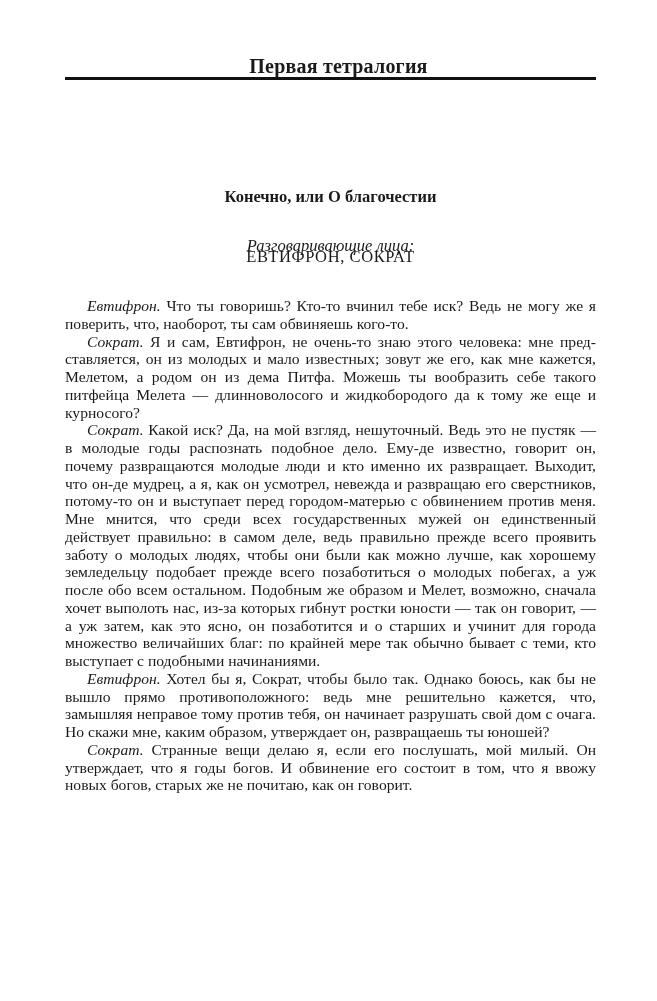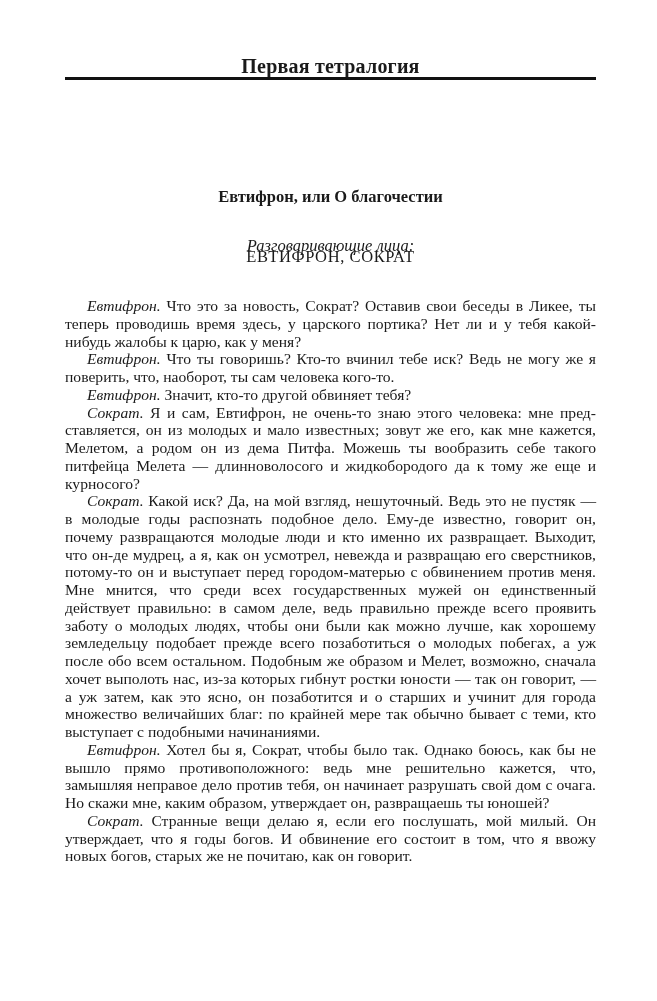--- a/index.html
+++ b/index.html
@@ -17,21 +17,21 @@
     }
     .page {
       position: absolute;
       left: 65px;
       top: 0;
       width: 531px;
     }
     .running-head {
       position: absolute;
       top: 56px;
-      left: 0;
+      left: 8px;
       width: 531px;
       text-align: center;
       font-weight: bold;
       font-size: 20px;
       letter-spacing: 0.2px;
       line-height: 20px;
     }
     .head-rule {
       position: absolute;
       top: 77px;
@@ -88,26 +88,24 @@
       font-style: italic;
     }
   </style>
 </head>
 <body>
 
 <div class="page">
   <div class="running-head">Первая тетралогия</div>
   <div class="head-rule"></div>
 
-  <div class="work-title">Евтифрон, или О благочестии</div>
+  <div class="work-title">Конечно, или О благочестии</div>
   <div class="persons-label">Разговаривающие лица:</div>
   <div class="persons-names">ЕВТИФРОН, СОКРАТ</div>
 
   <div class="dialogue">
-    <p class="para"><span class="speaker">Евтифрон.</span><span> Что это за новость, Сократ? Оставив свои беседы в Ликее, ты теперь проводишь время здесь, у царского портика? Нет ли и у тебя ка­кой-нибудь жалобы к царю, как у меня?</span></p>
-    <p class="para"><span class="speaker">Евтифрон.</span><span> Что ты говоришь? Кто-то вчинил тебе иск? Ведь не могу же я поверить, что, наоборот, ты сам человека кого-то.</span></p>
-    <p class="para"><span class="speaker">Евтифрон.</span><span> Значит, кто-то другой обвиняет тебя?</span></p>
+    <p class="para"><span class="speaker">Евтифрон.</span><span> Что ты говоришь? Кто-то вчинил тебе иск? Ведь не могу же я поверить, что, наоборот, ты сам обвиняешь кого-то.</span></p>
     <p class="para"><span class="speaker">Сократ.</span><span> Я и сам, Евтифрон, не очень-то знаю этого человека: мне пред­ставляется, он из молодых и мало известных; зовут же его, как мне кажет­ся, Мелетом, а родом он из дема Питфа. Можешь ты вообразить себе та­кого питфейца Мелета — длинноволосого и жидкобородого да к тому же еще и курносого?</span></p>
     <p class="para"><span class="speaker">Сократ.</span><span> Какой иск? Да, на мой взгляд, нешуточный. Ведь это не пус­тяк — в молодые годы распознать подобное дело. Ему-де известно, гово­рит он, почему развращаются молодые люди и кто именно их развраща­ет. Выходит, что он-де мудрец, а я, как он усмотрел, невежда и развра­щаю его сверстников, потому-то он и выступает перед городом-матерью с обвинением против меня. Мне мнится, что среди всех государственных мужей он единственный действует правильно: в самом деле, ведь пра­вильно прежде всего проявить заботу о молодых людях, чтобы они были как можно лучше, как хорошему земледельцу подобает прежде всего по­заботиться о молодых побегах, а уж после обо всем остальном. Подоб­ным же образом и Мелет, возможно, сначала хочет выполоть нас, из-за которых гибнут ростки юности — так он говорит, — а уж затем, как это ясно, он позаботится и о старших и учинит для города множество вели­чайших благ: по крайней мере так обычно бывает с теми, кто выступает с подобными начинаниями.</span></p>
-    <p class="para"><span class="speaker">Евтифрон.</span><span> Хотел бы я, Сократ, чтобы было так. Однако боюсь, как бы не вышло прямо противоположного: ведь мне решительно кажется, что, замышляя неправое дело против тебя, он начинает разрушать свой дом с очага. Но скажи мне, каким образом, утверждает он, развращаешь ты юношей?</span></p>
+    <p class="para"><span class="speaker">Евтифрон.</span><span> Хотел бы я, Сократ, чтобы было так. Однако боюсь, как бы не вышло прямо противоположного: ведь мне решительно кажется, что, замышляя неправое тому против тебя, он начинает разрушать свой дом с очага. Но скажи мне, каким образом, утверждает он, развращаешь ты юношей?</span></p>
     <p class="para"><span class="speaker">Сократ.</span><span> Странные вещи делаю я, если его послушать, мой милый. Он утверждает, что я годы богов. И обвинение его состоит в том, что я ввожу новых богов, старых же не почитаю, как он говорит.</span></p>
   </div>
 </div>
 
 </body></html>

